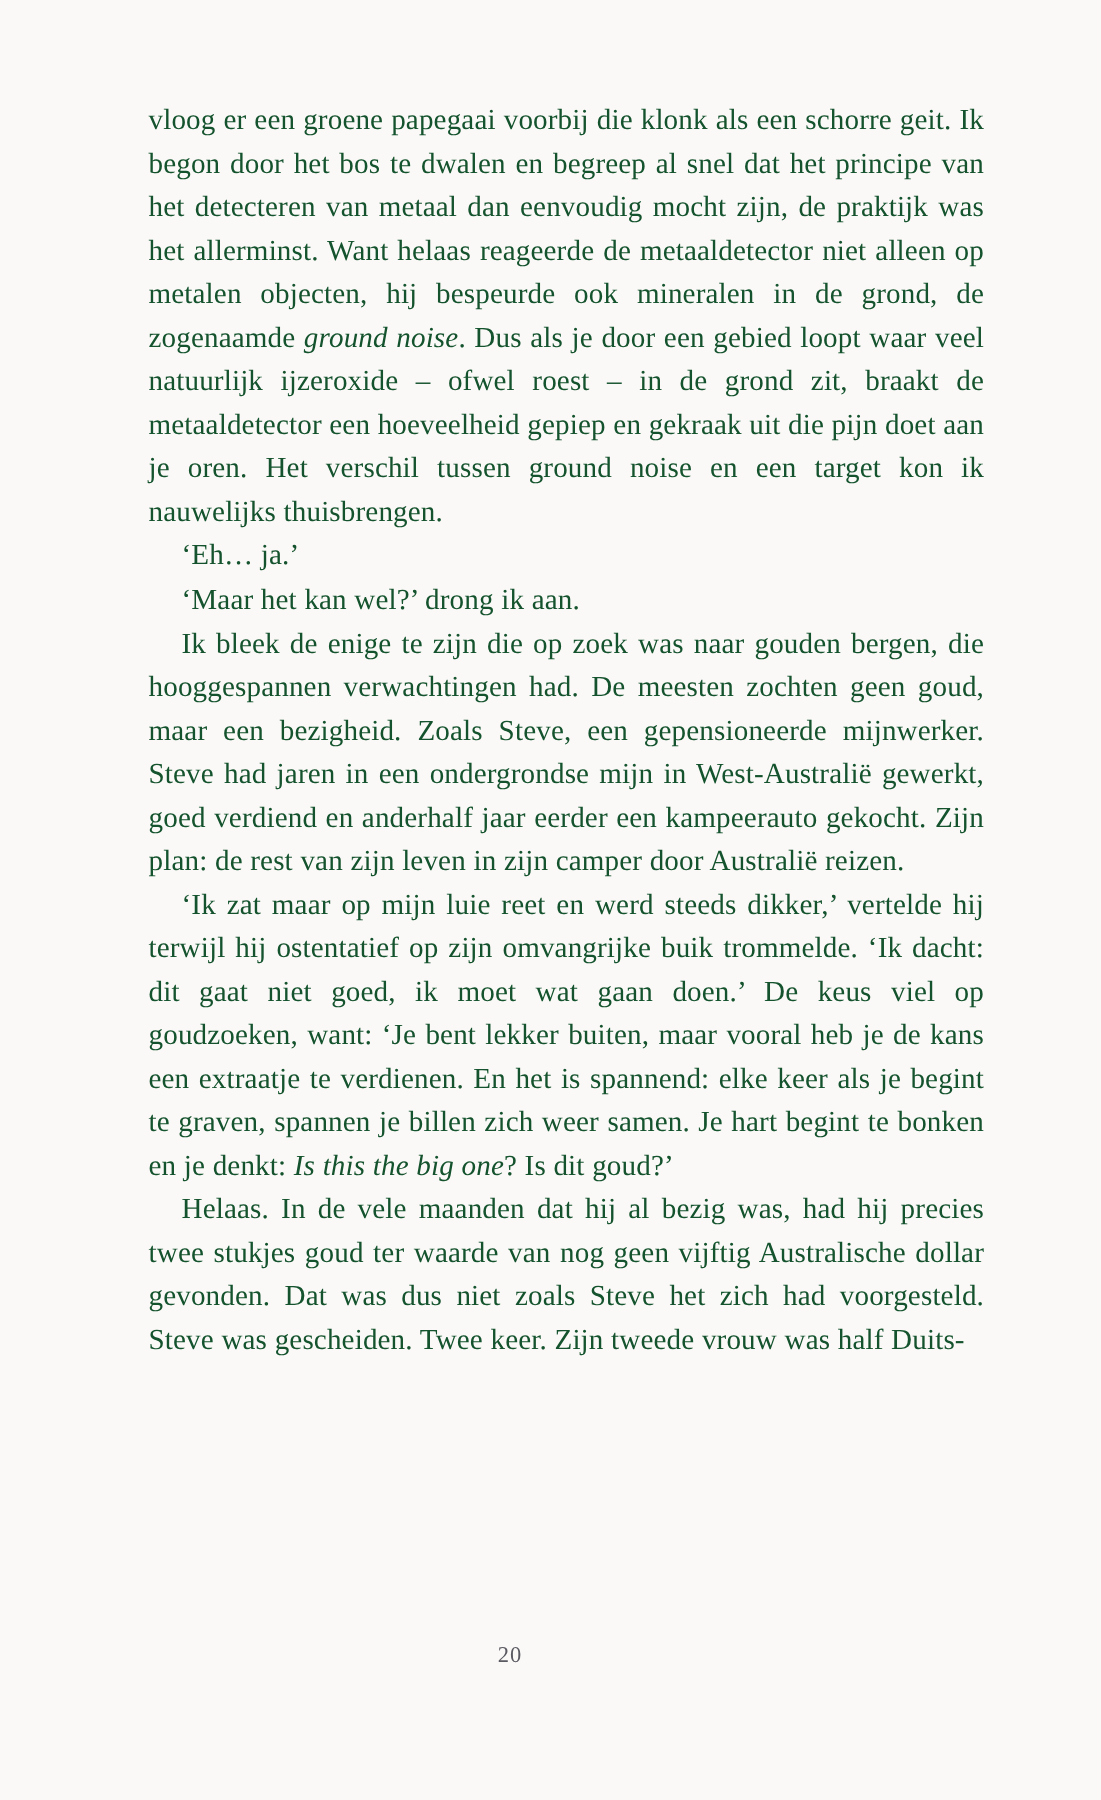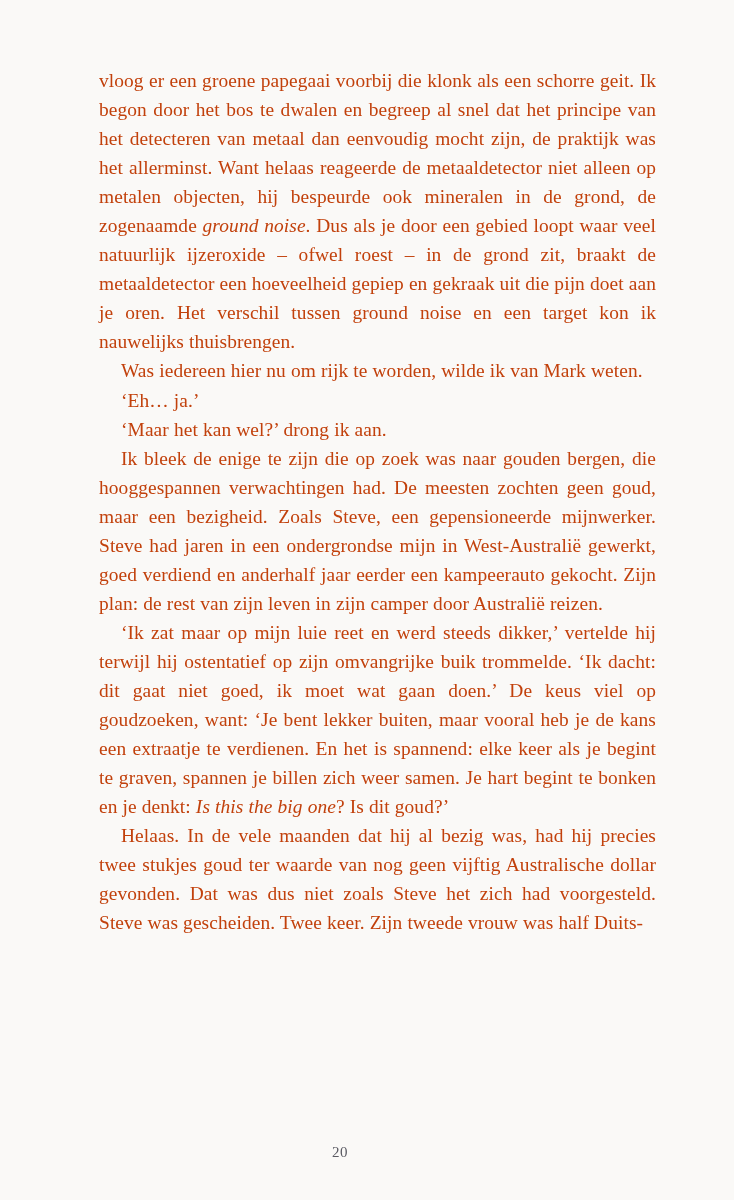--- a/index.html
+++ b/index.html
@@ -26,21 +26,21 @@
     position: absolute;
     left: 99px;
     top: 66px;
     width: 557px;
   }
 
   .para {
     margin: 0;
     font-size: 19.4px;
     line-height: 29.05px;
-    color: #c2410c;
+    color: #14532d;
     text-align: justify;
     text-justify: inter-word;
     hyphens: none;
     letter-spacing: 0.005em;
     word-spacing: 0.005em;
   }
 
   .para.indent {
     text-indent: 22px;
   }
@@ -55,31 +55,29 @@
 
   .folio {
     position: absolute;
     left: 0;
     top: 1096px;
     width: 680px;
     text-align: center;
     font-size: 15px;
     color: #5a5a62;
     letter-spacing: 0.04em;
-    margin-top: 48px;
   }
 </style>
 </head>
 <body>
 
 <div class="page">
 
   <div class="text-column">
     <p class="para" id="p1">vloog er een groene papegaai voorbij die klonk als een schorre geit. Ik begon door het bos te dwalen en begreep al snel dat het principe van het detecteren van metaal dan eenvoudig mocht zijn, de praktijk was het allerminst. Want helaas reageerde de metaaldetector niet alleen op metalen objecten, hij bespeurde ook mineralen in de grond, de zogenaamde <em>ground noise</em>. Dus als je door een gebied loopt waar veel natuurlijk ijzeroxide – ofwel roest – in de grond zit, braakt de metaaldetector een hoeveelheid gepiep en gekraak uit die pijn doet aan je oren. Het verschil tussen ground noise en een target kon ik nauwelijks thuisbrengen.</p>
-    <p class="para indent last-line-left" id="p2">Was iedereen hier nu om rijk te worden, wilde ik van Mark weten.</p>
     <p class="para indent last-line-left" id="p6">‘Eh… ja.’</p>
     <p class="para indent last-line-left" id="p5">‘Maar het kan wel?’ drong ik aan.</p>
     <p class="para indent last-line-left" id="p7">Ik bleek de enige te zijn die op zoek was naar gouden bergen, die hooggespannen verwachtingen had. De meesten zochten geen goud, maar een bezigheid. Zoals Steve, een gepensioneerde mijnwerker. Steve had jaren in een ondergrondse mijn in West-Australië gewerkt, goed verdiend en anderhalf jaar eerder een kampeerauto gekocht. Zijn plan: de rest van zijn leven in zijn camper door Australië reizen.</p>
     <p class="para indent last-line-left" id="p8">‘Ik zat maar op mijn luie reet en werd steeds dikker,’ vertelde hij terwijl hij ostentatief op zijn omvangrijke buik trommelde. ‘Ik dacht: dit gaat niet goed, ik moet wat gaan doen.’ De keus viel op goudzoeken, want: ‘Je bent lekker buiten, maar vooral heb je de kans een extraatje te verdienen. En het is spannend: elke keer als je begint te graven, spannen je billen zich weer samen. Je hart begint te bonken en je denkt: <em>Is this the big one</em>? Is dit goud?’</p>
     <p class="para indent last-line-left" id="p9">Helaas. In de vele maanden dat hij al bezig was, had hij precies twee stukjes goud ter waarde van nog geen vijftig Australische dollar gevonden. Dat was dus niet zoals Steve het zich had voorgesteld. Steve was gescheiden. Twee keer. Zijn tweede vrouw was half Duits-</p>
   </div>
 
   <div class="folio">20</div>
 
 </div>

